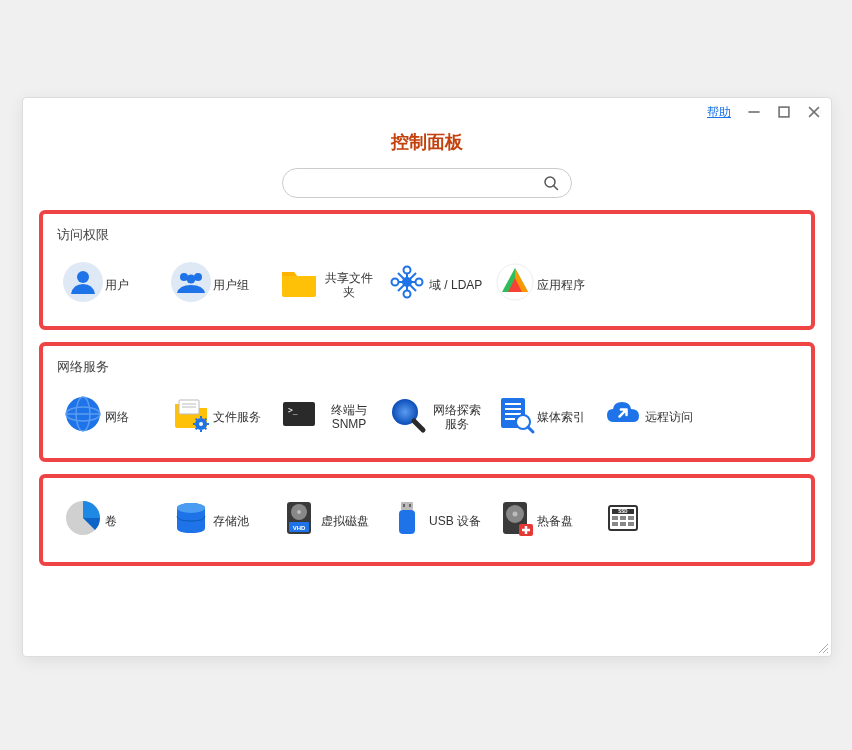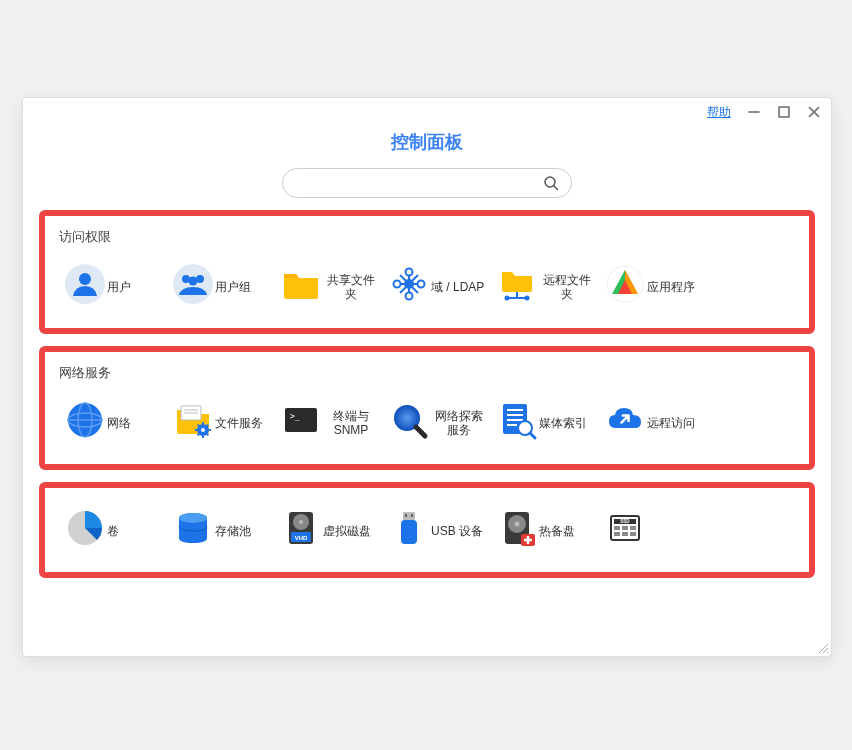--- a/index.html
+++ b/index.html
@@ -50,21 +50,21 @@
   color: #777;
   font-size: 12px;
 }
 .header {
   text-align: center;
   padding: 4px 0 12px 0;
 }
 .header h1 {
   font-size: 18px;
   font-weight: bold;
-  color: #3b82f6;
+  color: #c2410c;
   margin-bottom: 14px;
 }
 .search-wrap {
   display: inline-flex;
   align-items: center;
   width: 290px;
   height: 30px;
   border: 1px solid #ccc;
   border-radius: 15px;
   padding: 0 12px;
@@ -82,21 +82,21 @@
   height: 16px;
   color: #555;
 }
 .content {
   flex: 1;
   overflow-y: auto;
   padding: 0 16px 0 16px;
   position: relative;
 }
 .section {
-  border: 6px solid #ef4444;
+  border: 4px solid #ef4444;
   border-radius: 6px;
   margin-bottom: 12px;
   padding: 12px 14px 10px 14px;
   background: #fff;
 }
 .section-title {
   font-size: 13px;
   color: #444;
   margin-bottom: 10px;
 }
@@ -225,32 +225,20 @@
                 <circle cx="22" cy="10" r="3.5" fill="#fff" stroke="#1e73e8" stroke-width="2"></circle>
                 <circle cx="22" cy="34" r="3.5" fill="#fff" stroke="#1e73e8" stroke-width="2"></circle>
                 <circle cx="10" cy="22" r="3.5" fill="#fff" stroke="#1e73e8" stroke-width="2"></circle>
                 <circle cx="34" cy="22" r="3.5" fill="#fff" stroke="#1e73e8" stroke-width="2"></circle>
                 <circle cx="22" cy="22" r="5" fill="#1e73e8"></circle>
               </svg>
           </div>
           <span class="item-label">域 / LDAP</span>
         </div>
 
-        <div class="item">
-          <div class="icon-box">
-            <svg viewBox="0 0 44 44">
-                <path d="M7 10 L17 10 L20 14 L37 14 L37 28 Q37 30 35 30 L9 30 Q7 30 7 28 Z" fill="#ffc107"></path>
-                <line x1="22" y1="30" x2="22" y2="36" stroke="#1e73e8" stroke-width="2"></line>
-                <line x1="12" y1="36" x2="32" y2="36" stroke="#1e73e8" stroke-width="2"></line>
-                <circle cx="12" cy="36" r="2.5" fill="#1e73e8"></circle>
-                <circle cx="32" cy="36" r="2.5" fill="#1e73e8"></circle>
-              </svg>
-          </div>
-          <span class="item-label">远程文件夹</span>
-        </div>
 
         <div class="item">
           <div class="icon-box">
             <svg viewBox="0 0 44 44">
                 <circle cx="22" cy="22" r="18" fill="#fff" stroke="#eee"></circle>
                 <path d="M22 8 L35 32 L9 32 Z" fill="#2dbd5a"></path>
                 <path d="M22 8 L35 32 L22 32 Z" fill="#ff9800"></path>
                 <path d="M22 18 L29 32 L15 32 Z" fill="#f44336"></path>
               </svg>
           </div>

